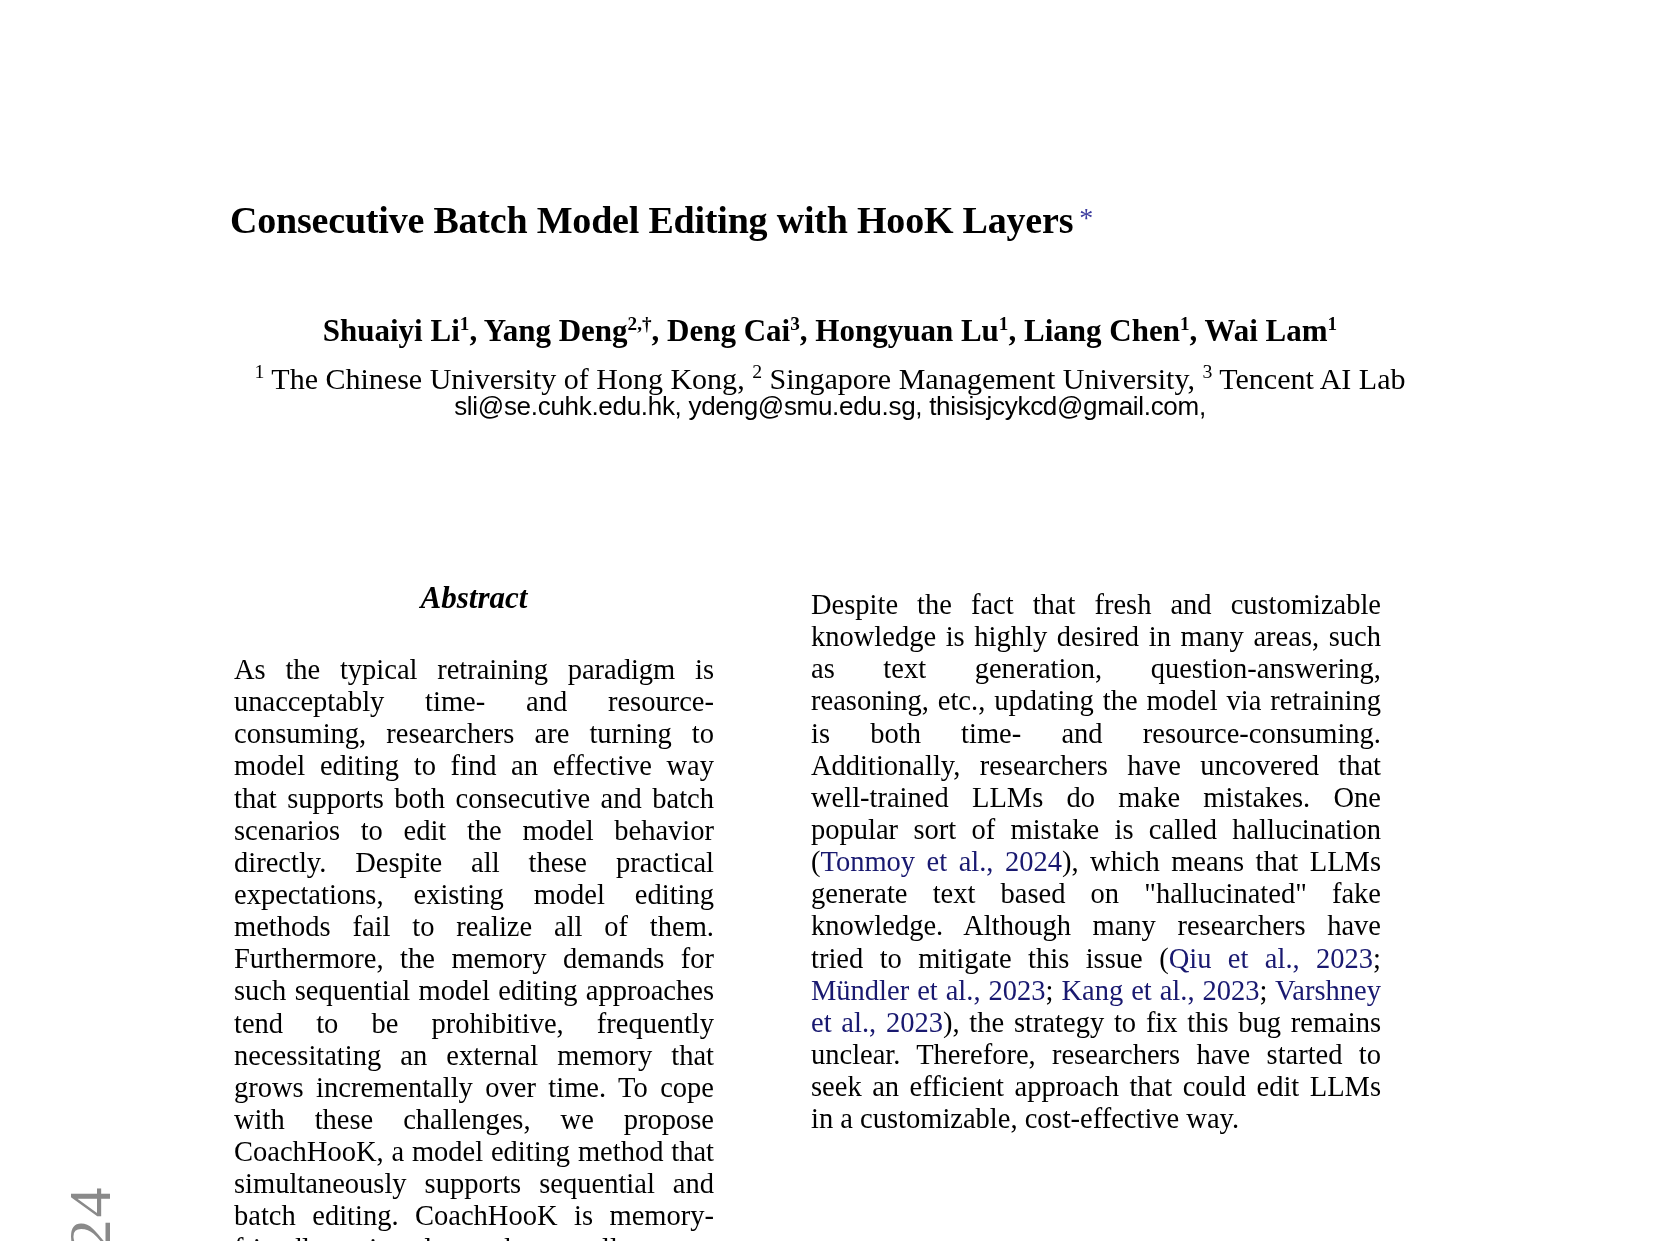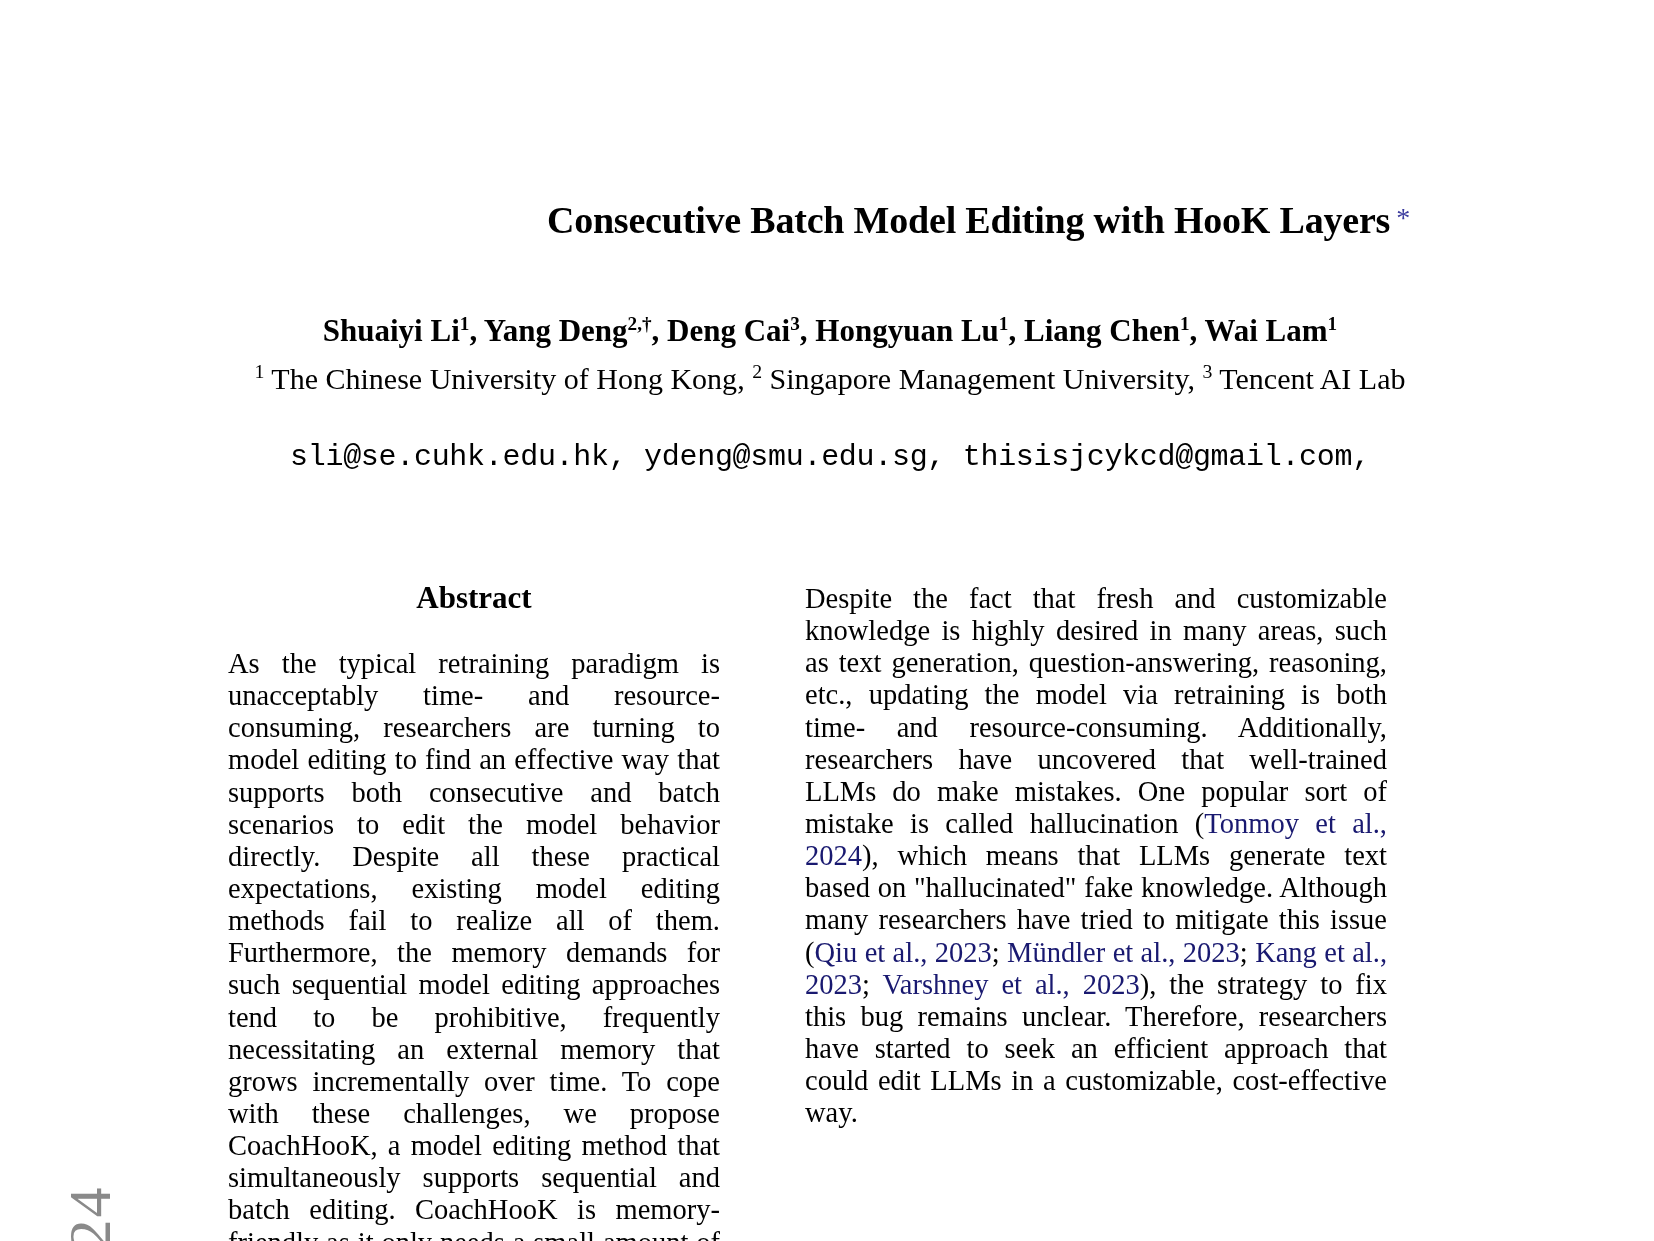--- a/index.html
+++ b/index.html
@@ -47,21 +47,21 @@
     top: 0;
     width: 1654px;
     height: 1241px;
   }
 
   #title {
     position: absolute;
     left: 230px;
     top: 198px;
     width: 1180px;
-    text-align: right;
+    text-align: left;
     font-size: 38px;
     font-weight: bold;
     letter-spacing: -0.2px;
     line-height: 1.2;
   }
   #title .star {
     color: #3b3b9e;
     font-size: 28px;
     font-weight: normal;
     vertical-align: 6px;
@@ -98,36 +98,36 @@
     vertical-align: super;
     line-height: 0;
   }
 
   #emails {
     position: absolute;
     left: 130px;
     top: 388px;
     width: 1400px;
     text-align: center;
-    font-family: Liberation Mono, monospace;
-    font-size: 30px;
+    font-family: Liberation Sans, sans-serif;
+    font-size: 26px;
     line-height: 1.42;
     letter-spacing: -0.3px;
-    margin-top: 48px;
   }
 
   
   #abstract-head {
     position: absolute;
     left: 228px;
     top: 580px;
     width: 492px;
     text-align: center;
     font-size: 31px;
     font-weight: bold;
+    font-style: italic;
   }
 
   .col {
     position: absolute;
     font-size: 28.5px;
     line-height: 1.128;
     text-align: justify;
     text-justify: inter-word;
     hyphens: none;
   }
@@ -139,21 +139,21 @@
     overflow: hidden;
   }
   #col-right {
     left: 805px;
     top: 583px;
     width: 582px;
     height: 665px;
     overflow: hidden;
   }
   .col p {
-    margin: 0;
+    margin: 6px;
   }
   .col p.indent {
     text-indent: 30px;
   }
   .cite {
     color: #191970;
   }
 </style>
 </head>
 <body>

